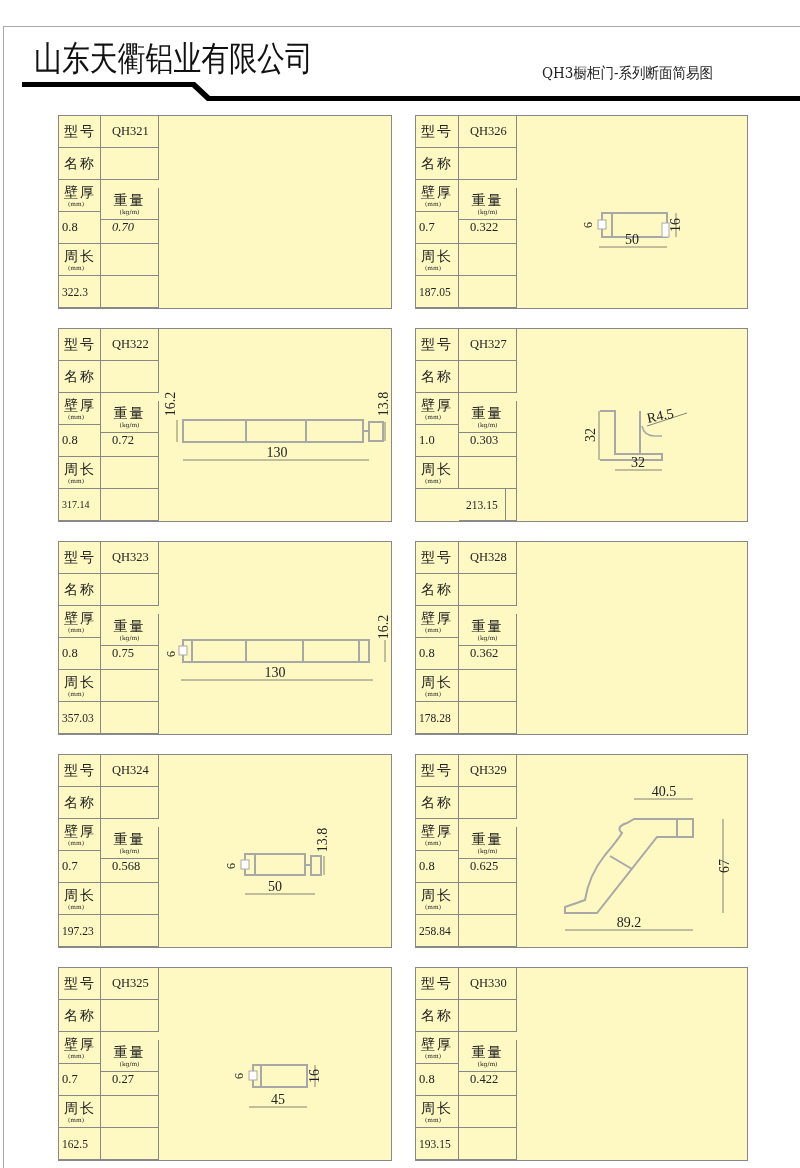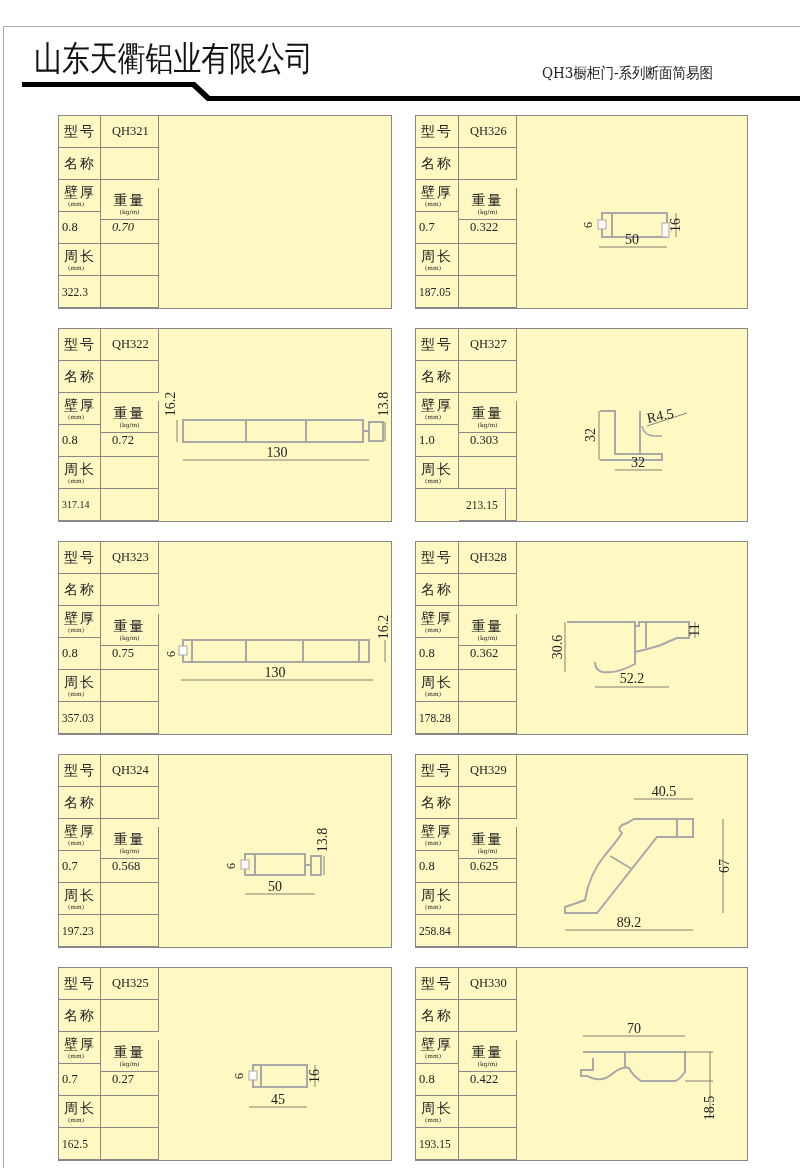--- a/index.html
+++ b/index.html
@@ -302,34 +302,20 @@
       </div>
       <div class="cell lbl" style="left:0px;top:128px;width:43px;height:32px;">
         <span>周长</span>
         <small>(mm)</small>
       </div>
       <div class="cell val" style="left:43px;top:128px;width:58px;height:32px;"></div>
       <div class="cell val" style="left:0px;top:160px;width:43px;height:32px;">
         <span style="font-size:11.5px">178.28</span>
       </div>
       <div class="cell val" style="left:43px;top:160px;width:58px;height:32px;"></div>
-      <div class="drawing" style="left:101px;width:230px;">
-      <svg width="230" height="194" viewBox="0 0 230 194">
-          <path d="M50,80 L118,80 L118,84 L122,84 L122,80 L172,80 L172,96 L160,96 Q150,100 144,103 Q128,108 118,110 L118,122 Q100,132 85,130 Q78,128 78,120" fill="none" stroke="#a8a8a8" stroke-width="2"></path>
-     <line x1="118" y1="80" x2="118" y2="115" stroke="#a8a8a8" stroke-width="2"></line>
-     <line x1="129" y1="80" x2="129" y2="106" stroke="#a8a8a8" stroke-width="2"></line>
-     <line x1="172" y1="80" x2="172" y2="96" stroke="#a8a8a8" stroke-width="2"></line>
-     <line x1="48" y1="80" x2="48" y2="130" stroke="#666" stroke-width="0.8"></line>
-     <text class="dim" transform="translate(45,105) rotate(-90)" text-anchor="middle">30.6</text>
-     <line x1="178" y1="80" x2="178" y2="96" stroke="#666" stroke-width="0.8"></line>
-     <text class="dim" transform="translate(182,88) rotate(-90)" text-anchor="middle">11</text>
-     <line x1="78" y1="145" x2="152" y2="145" stroke="#666" stroke-width="0.8"></line>
-     <text class="dim" x="115" y="141" text-anchor="middle">52.2</text>
-        </svg>
-      </div>
     </div>
     <div class="card" style="left: 58px; top: 754px; width: 334px; height: 194px;">
       <div class="cell lbl" style="left:0px;top:0px;width:42px;height:32px;">
         <span>型号</span>
       </div>
       <div class="cell val" style="left:42px;top:0px;width:58px;height:32px;">
         <span style="padding-left:8px">QH324</span>
       </div>
       <div class="cell lbl" style="left:0px;top:32px;width:42px;height:32px;">
         <span>名称</span>
@@ -503,26 +489,14 @@
       </div>
       <div class="cell lbl" style="left:0px;top:128px;width:43px;height:32px;">
         <span>周长</span>
         <small>(mm)</small>
       </div>
       <div class="cell val" style="left:43px;top:128px;width:58px;height:32px;"></div>
       <div class="cell val" style="left:0px;top:160px;width:43px;height:32px;">
         <span style="font-size:11.5px">193.15</span>
       </div>
       <div class="cell val" style="left:43px;top:160px;width:58px;height:32px;"></div>
-      <div class="drawing" style="left:101px;width:230px;">
-      <svg width="230" height="194" viewBox="0 0 230 194">
-          <path d="M66,84 L168,84 L168,104 Q162,112 158,113 L124,113 Q116,108 112,100 Q105,98 95,106 Q86,114 75,110 L70,108 L64,108 L64,102 L76,102 L76,90" fill="none" stroke="#a8a8a8" stroke-width="2"></path>
-     <line x1="108" y1="84" x2="108" y2="100" stroke="#a8a8a8" stroke-width="2"></line>
-     <line x1="66" y1="68" x2="168" y2="68" stroke="#666" stroke-width="0.8"></line>
-     <text class="dim" x="117" y="65" text-anchor="middle">70</text>
-     <line x1="168" y1="84" x2="196" y2="84" stroke="#666" stroke-width="0.8"></line>
-     <line x1="168" y1="113" x2="196" y2="113" stroke="#666" stroke-width="0.8"></line>
-     <line x1="193" y1="84" x2="193" y2="150" stroke="#666" stroke-width="0.8"></line>
-     <text class="dim" transform="translate(197,140) rotate(-90)" text-anchor="middle">18.5</text>
-        </svg>
-      </div>
     </div>
   </div>
 
 </body></html>

